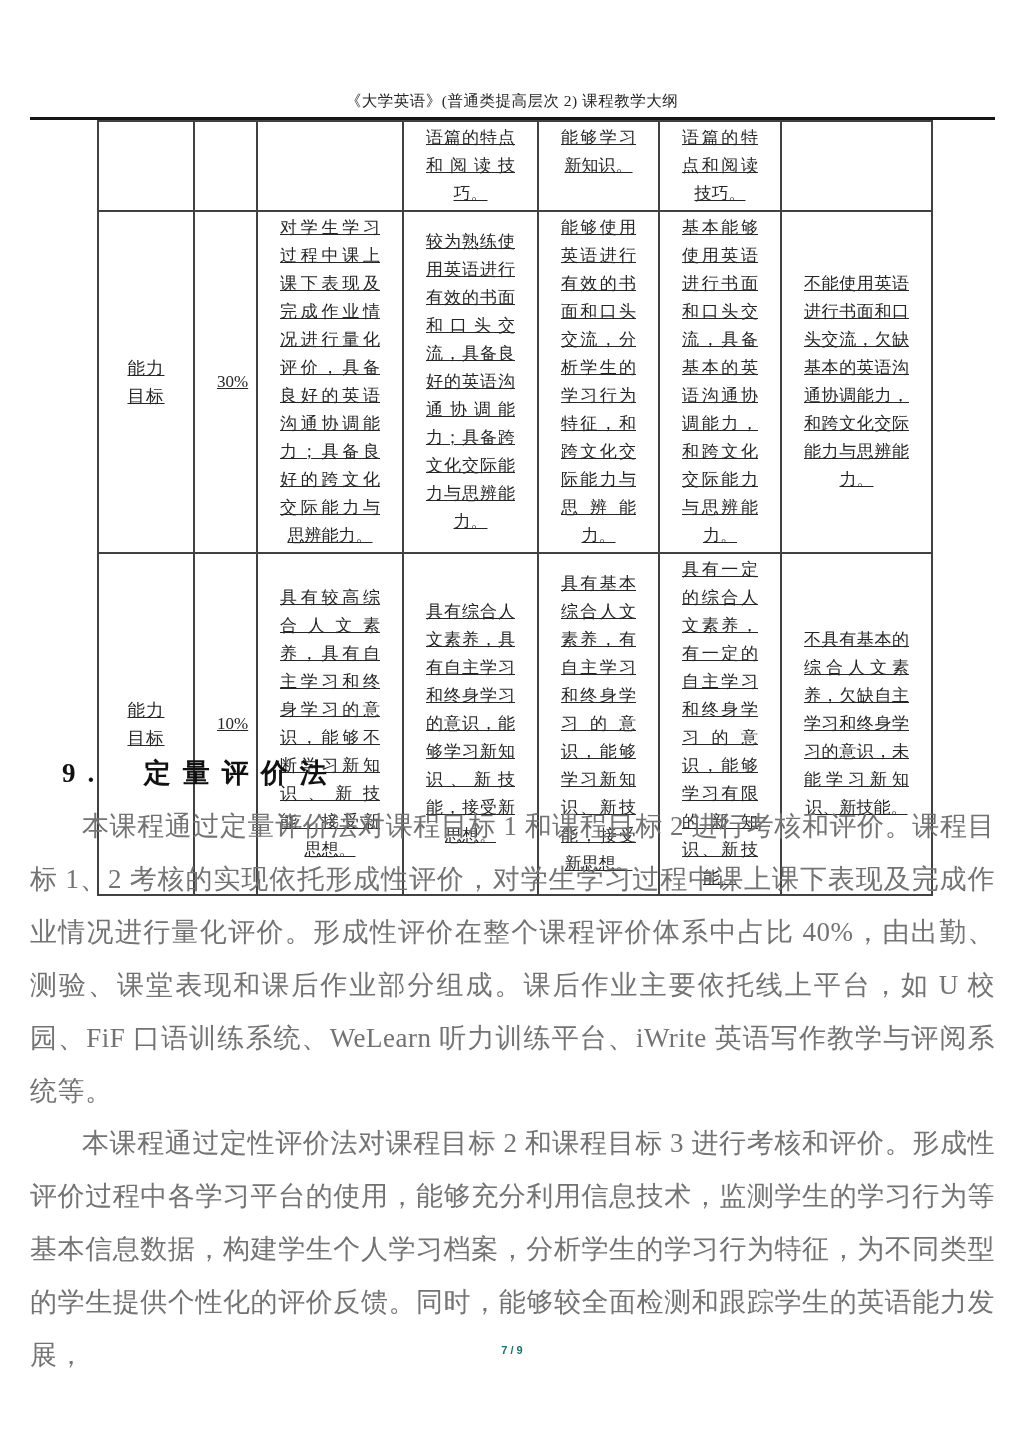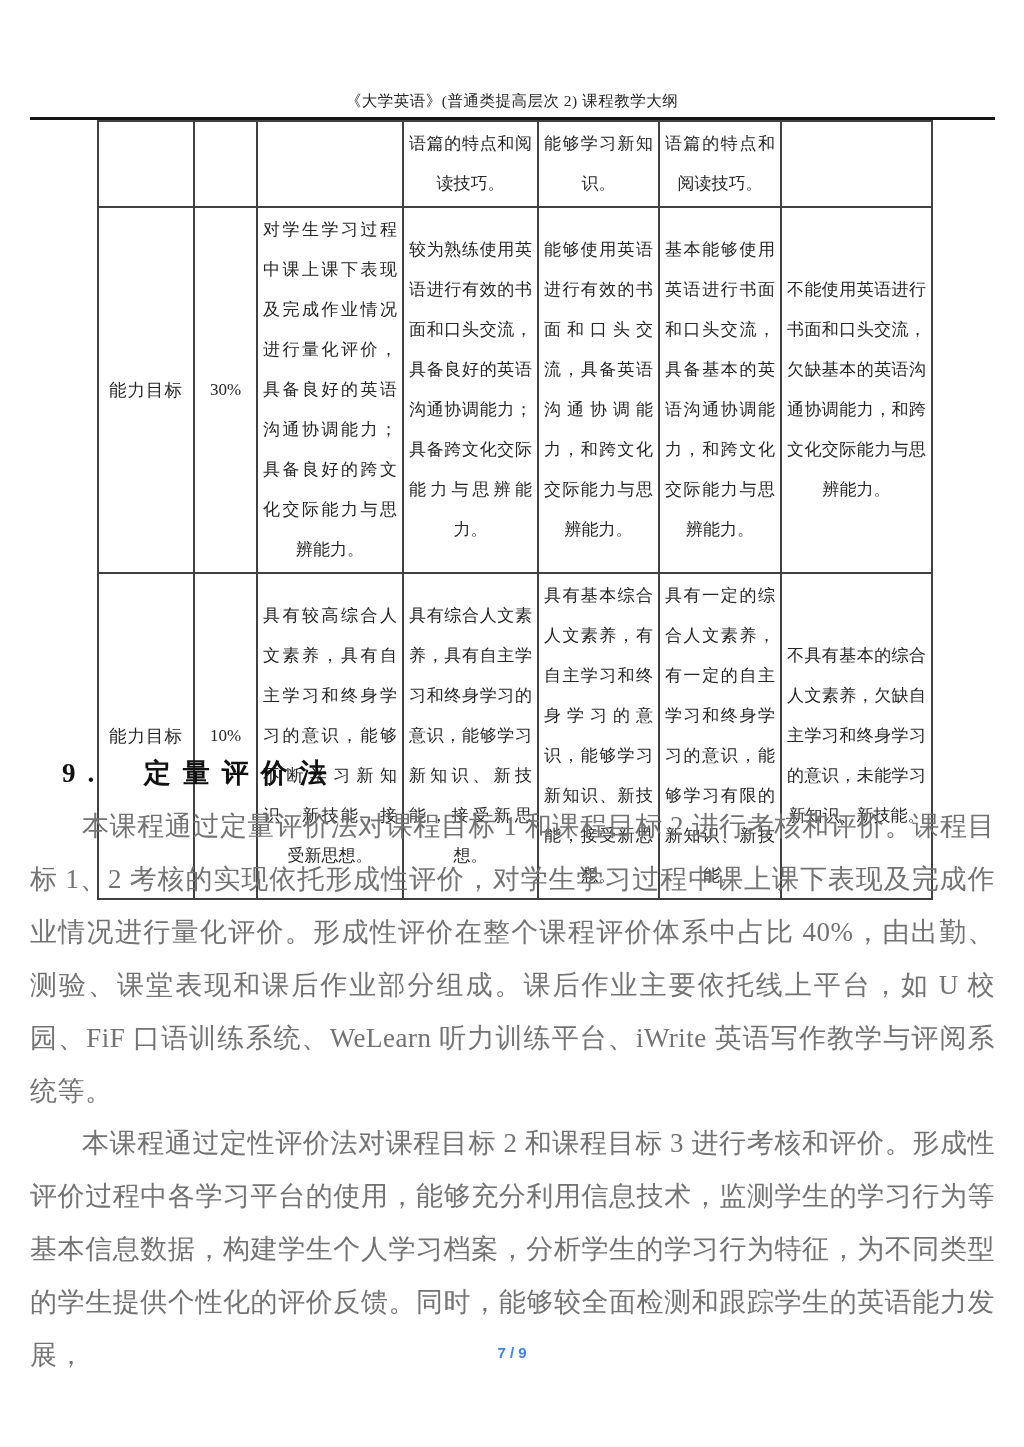--- a/index.html
+++ b/index.html
@@ -36,25 +36,26 @@
     position: absolute;
     top: 92px; left: 97px;
     width: 834px;
     border-collapse: collapse;
     table-layout: fixed;
     font-size: 17px;
     color: #262626;
   }
   .grading-table td {
     border: 2px solid #414141;
-    padding: 2px 5px;
+    padding: 2px 22px;
     text-align: center;
     vertical-align: middle;
-    line-height: 40px;
+    line-height: 28px;
     overflow: hidden;
+    text-decoration: underline;
   }
   .grading-table tr.cont-row td { vertical-align: top; }
   .grading-table tr.cont-row { height: 57px; }
   .grading-table tr.row-ability { height: 268px; }
   .grading-table tr.row-quality { height: 244px; }
   .grading-table td.desc-cell {
     text-align: justify;
     text-align-last: center;
     text-justify: inter-character;
   }
@@ -97,24 +98,24 @@
     color: #737373;
   }
   .body-para-1 { top: 772px; }
   .body-para-2 { top: 1089px; }
 
   .page-number {
     position: absolute;
     top: 1316px; left: 0;
     width: 100%;
     text-align: center;
-    font-size: 15px;
+    font-size: 11px;
     font-weight: bold;
     font-family: "Liberation Sans", "DejaVu Sans", sans-serif;
-    color: #3b82f6;
+    color: #0f766e;
   }
 </style>
 </head>
 <body>
 
 <div class="page">
 
   <div class="doc-header">《大学英语》(普通类提高层次 2) 课程教学大纲</div>
   <div class="header-rule"></div>
 
@@ -136,21 +137,21 @@
         <td class="desc-cell">语篇的特点和阅读技巧。</td>
         <td class="desc-cell">能够学习新知识。</td>
         <td class="desc-cell">语篇的特点和阅读技巧。</td>
         <td></td>
       </tr>
       <tr class="row-ability">
         <td class="label-cell">能力目标</td>
         <td>30%</td>
         <td class="desc-cell">对学生学习过程中课上课下表现及完成作业情况进行量化评价，具备良好的英语沟通协调能力；具备良好的跨文化交际能力与思辨能力。</td>
         <td class="desc-cell">较为熟练使用英语进行有效的书面和口头交流，具备良好的英语沟通协调能力；具备跨文化交际能力与思辨能力。</td>
-        <td class="desc-cell">能够使用英语进行有效的书面和口头交流，具备英语沟通协调能力，和跨文化交际能力与思辨能力。</td>
+        <td class="desc-cell">能够使用英语进行有效的书面和口头交流，分析学生的学习行为特征，和跨文化交际能力与思辨能力。</td>
         <td class="desc-cell">基本能够使用英语进行书面和口头交流，具备基本的英语沟通协调能力，和跨文化交际能力与思辨能力。</td>
         <td class="desc-cell">不能使用英语进行书面和口头交流，欠缺基本的英语沟通协调能力，和跨文化交际能力与思辨能力。</td>
       </tr>
       <tr class="row-quality">
         <td class="label-cell">能力目标</td>
         <td>10%</td>
         <td class="desc-cell">具有较高综合人文素养，具有自主学习和终身学习的意识，能够不断学习新知识、新技能，接受新思想。</td>
         <td class="desc-cell">具有综合人文素养，具有自主学习和终身学习的意识，能够学习新知识、新技能，接受新思想。</td>
         <td class="desc-cell">具有基本综合人文素养，有自主学习和终身学习的意识，能够学习新知识、新技能，接受新思想。</td>
         <td class="desc-cell">具有一定的综合人文素养，有一定的自主学习和终身学习的意识，能够学习有限的新知识、新技能。</td>

